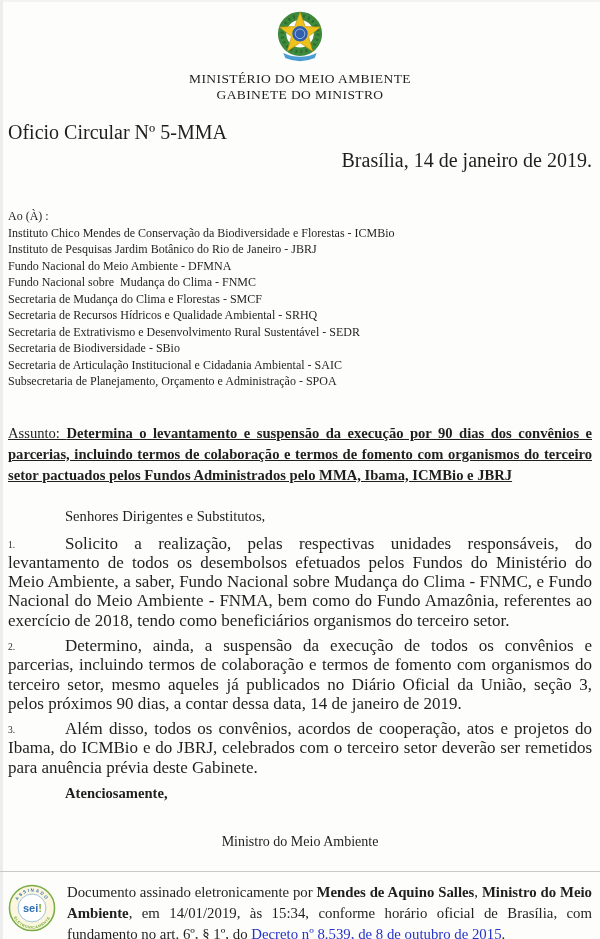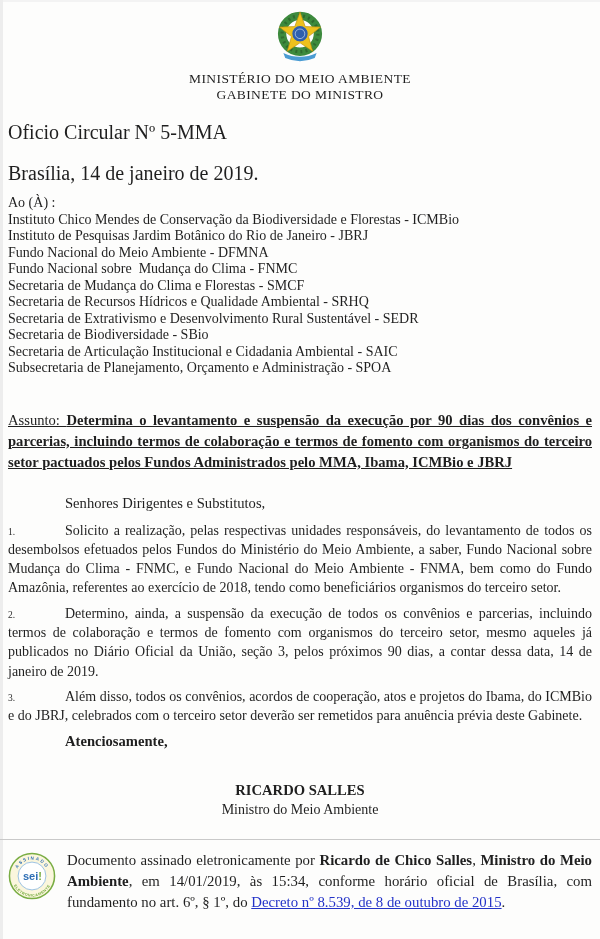--- a/index.html
+++ b/index.html
@@ -8,30 +8,30 @@
     background:#fdfdfc;color:#1f1f1f;position:relative;overflow:hidden;
     padding:0 8px;
     font-family:"Liberation Serif","DejaVu Serif",serif;
     box-shadow: inset 3px 0 0 #ededed, inset 0 2px 0 #f3f3f3;
   }
   .doc-header{text-align:center;padding-top:8px;}
   .emblem svg{display:block;margin:0 auto;}
   .org-line{font-size:13.5px;line-height:16px;letter-spacing:.4px;}
   .org-line.first{margin-top:5px;}
   .ref-row{margin-top:18px;font-size:20px;}
-  .doc-date{text-align:left;margin-top:18px;}
-  .recipients{margin-top:10px;font-size:14px;line-height:16.5px;}
+  .doc-date{text-align:right;margin-top:5px;}
+  .recipients{margin-top:36px;font-size:12px;line-height:16.5px;}
   .recipient-line{white-space:pre-wrap;}
   .subject{margin:33px 0 0;font-size:14.6px;line-height:21px;text-align:justify;text-decoration:underline;}
   .subject-label{font-weight:400;}
   .subject-text{font-weight:700;}
   .salutation{margin:21px 0 8px 57px;font-size:14.6px;line-height:19px;}
   .para{position:relative;margin-top:6px;}
   .para-num{position:absolute;left:0;top:6px;font-size:9.5px;color:#2a2a2a;}
-  .para-text{margin:0;font-size:14px;line-height:19.3px;text-align:justify;text-indent:57px;}
+  .para-text{margin:0;font-size:17px;line-height:19.3px;text-align:justify;text-indent:57px;}
   .closing{margin:7px 0 0 57px;font-size:14.6px;line-height:19px;font-weight:bold;}
   .signature{margin-top:31px;text-align:center;}
   .sig-name{font-weight:700;font-size:14.6px;}
   .sig-title{margin-top:3px;font-size:14px;}
   .sep{border:none;border-top:1px solid #c9c9c9;margin:21px -8px 0;}
   .sig-footer{display:flex;gap:11px;align-items:flex-start;padding-top:10px;}
   .sei-logo{flex:0 0 auto;margin-top:2px;}
   .footer-text{margin:0;font-size:14.8px;line-height:20.9px;text-align:justify;}
   .footer-text b{font-weight:700;}
   .decree-link{color:var(--link,#2433c8);text-decoration:underline;}
@@ -90,21 +90,20 @@
   </div>
 
   <div class="para">
     <span class="para-num">3.</span>
     <p class="para-text">Além disso, todos os convênios, acordos de cooperação, atos e projetos do Ibama, do ICMBio e  do JBRJ, celebrados com o terceiro setor deverão ser remetidos para anuência prévia deste Gabinete.</p>
   </div>
 
   <p class="closing">Atenciosamente,</p>
 
   <div class="signature">
-    <div class="sig-name">RICARDO SALLES</div>
     <div class="sig-title">Ministro do Meio Ambiente</div>
   </div>
 
   <hr class="sep">
 
   <footer class="sig-footer">
     <div class="sei-logo">
       <svg width="48" height="48" viewBox="0 0 50 50" aria-hidden="true">
         <defs>
           <path id="arcTop" d="M 8 25 A 17 17 0 0 1 42 25" fill="none"></path>
@@ -115,16 +114,16 @@
         <text font-size="4.6" font-weight="bold" letter-spacing="1.6" style="fill:var(--seal_blue,#2f6fb5)" font-family="Liberation Sans, sans-serif">
           <textPath href="#arcTop" startOffset="50%" text-anchor="middle">ASSINADO</textPath>
         </text>
         <text font-size="3.9" font-weight="bold" letter-spacing="0.5" style="fill:var(--seal_green,#79ad43)" font-family="Liberation Sans, sans-serif">
           <textPath href="#arcBottom" startOffset="50%" text-anchor="middle">ELETRONICAMENTE</textPath>
         </text>
         <text x="23.5" y="29.5" text-anchor="middle" font-size="11.5" font-weight="bold" style="fill:var(--seal_blue,#2f6fb5)" font-family="Liberation Sans, sans-serif">sei</text>
         <text x="33.5" y="29.5" text-anchor="middle" font-size="11.5" font-weight="bold" style="fill:var(--seal_green,#79ad43)" font-family="Liberation Sans, sans-serif">!</text>
       </svg>
     </div>
-    <p class="footer-text"><span>Documento assinado eletronicamente por </span><b>Ricardo de Chico Salles</b><span>, </span><b>Ministro do Meio Ambiente</b><span>, em 14/01/2019, às 15:34, conforme horário oficial de Brasília, com fundamento no art. 6º, § 1º, do </span><a class="decree-link" href="#">Decreto nº 8.539, de 8 de outubro de 2015</a><span>.</span></p>
+    <p class="footer-text"><span>Documento assinado eletronicamente por </span><b>Mendes de Aquino Salles</b><span>, </span><b>Ministro do Meio Ambiente</b><span>, em 14/01/2019, às 15:34, conforme horário oficial de Brasília, com fundamento no art. 6º, § 1º, do </span><a class="decree-link" href="#">Decreto nº 8.539, de 8 de outubro de 2015</a><span>.</span></p>
   </footer>
 
 </div>
 
 </body></html>

